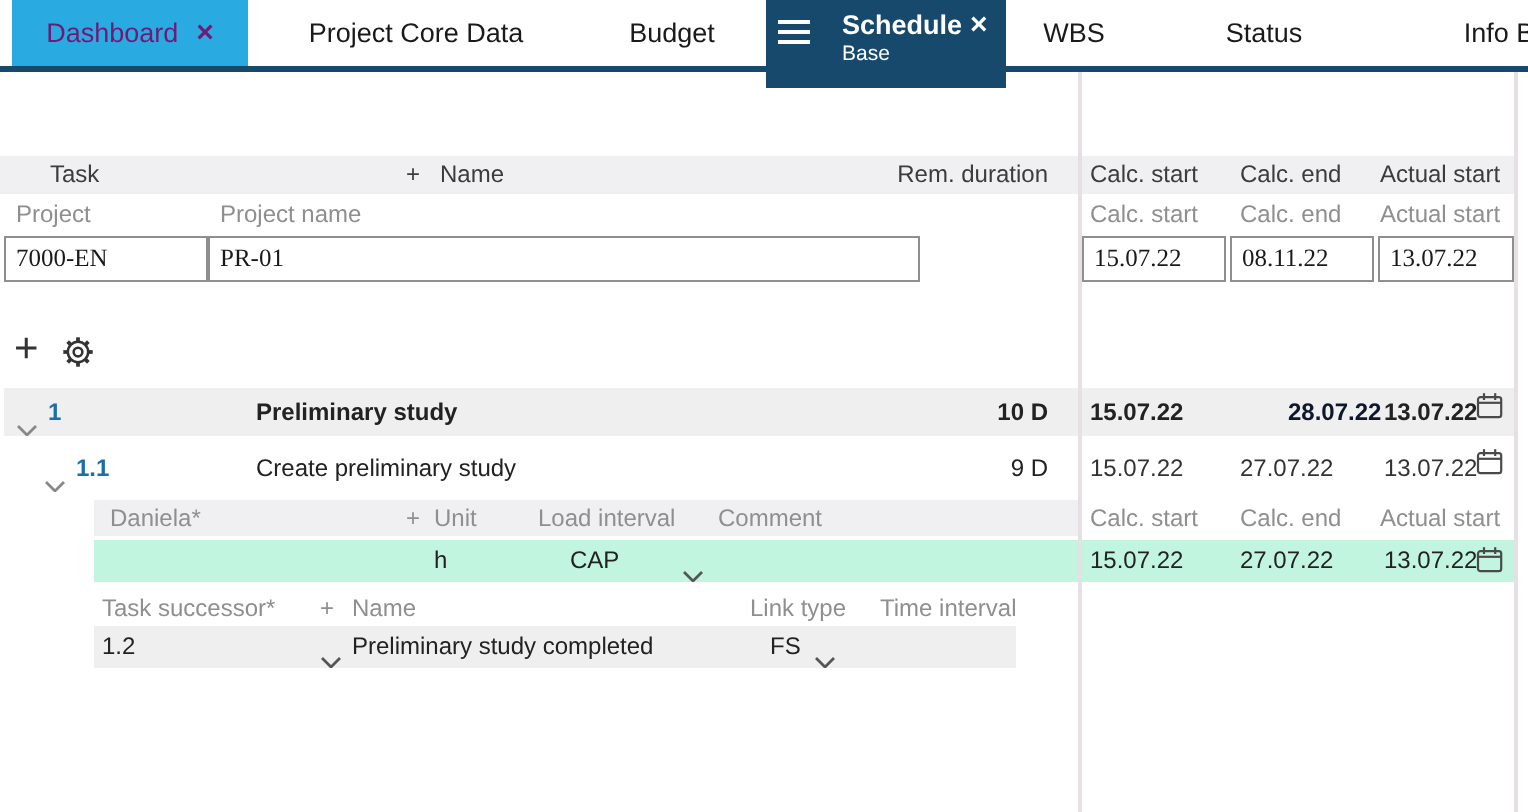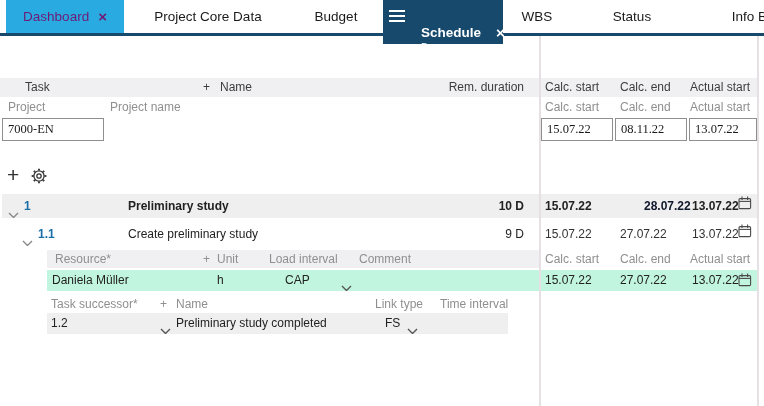--- a/index.html
+++ b/index.html
@@ -15,21 +15,21 @@
   #tab-budget{left:292px;width:88px;}
   #tab-schedule{left:383px;width:120px;height:44px;background:#17496d;color:#fff;z-index:6;
                 display:flex;align-items:flex-start;justify-content:flex-start;padding:0;}
   #tab-wbs{left:503px;width:68px;}
   #tab-status{left:571px;width:122px;}
   #tab-infoboard{left:693px;width:140px;}
   .navy-line{position:absolute;top:33px;left:0;width:764px;height:3px;background:#17496d;z-index:5;}
   .burger{display:inline-block;margin:10px 0 0 6px;}
   .burger div{width:16px;height:2.4px;background:#fff;margin:0 0 2.6px 0;}
   .sched-col{display:flex;flex-direction:column;margin-left:7px;margin-top:5px;}
-  .sched-row1{display:flex;align-items:flex-end;gap:15px;font-weight:bold;font-size:13.5px;margin-top:20px;}
+  .sched-row1{display:flex;align-items:flex-end;gap:4px;font-weight:bold;font-size:13.5px;}
   .sched-sub{font-size:10.5px;margin-top:1px;}
 
   
   .vdiv{position:absolute;top:36px;width:2px;height:370px;background:#e4e0e4;z-index:4;}
 
   
   .hdr{background:#f0f0f2;}
   .grayrow{background:#efeff0;}
   .greenrow{background:#c2f5df;}
   .row{position:absolute;overflow:hidden;}
@@ -107,20 +107,21 @@
     <span style="left:8px">Project</span>
     <span style="left:110px">Project name</span>
   </div>
   <div class="row gtxt" style="top:97px;left:541px;width:216px;height:20px;line-height:20px;">
     <span style="left:4px">Calc. start</span>
     <span style="left:79px">Calc. end</span>
     <span style="left:149px">Actual start</span>
   </div>
 
   <input class="cell" style="top: 118px; left: 2px; width: 102px;" value="7000-EN">
+  <input class="cell" style="top: 118px; left: 104px; width: 356px;" value="PR-01">
   <input class="cell" style="top: 118px; left: 541px; width: 72px;" value="15.07.22">
   <input class="cell" style="top: 118px; left: 615px; width: 72px;" value="08.11.22">
   <input class="cell" style="top: 118px; left: 689px; width: 68px;" value="13.07.22">
 
   <button class="iconbtn" style="top:163px;left:7px;font-size:21px;font-weight:400;">+</button>
   <button class="iconbtn" style="top:167px;left:30px;">
     <svg width="18" height="18" viewBox="0 0 24 24" fill="none" stroke="#333" stroke-width="1.7">
       <circle cx="12" cy="12" r="6.8"></circle>
         <circle cx="12" cy="12" r="2.9"></circle>
       <g stroke-width="2.5">
@@ -178,34 +179,33 @@
       <svg width="14" height="14" viewBox="0 0 14 14" fill="none" stroke="#4a4a4a" stroke-width="1.1">
         <rect x="1" y="2.6" width="11.6" height="10" rx="1.2"></rect>
         <line x1="4" y1="0.6" x2="4" y2="4"></line>
           <line x1="9.6" y1="0.6" x2="9.6" y2="4"></line>
         <line x1="1" y1="5.4" x2="12.6" y2="5.4"></line>
       </svg>
     </span>
   </div>
 
   <div class="row hdr gtxt" style="top:250px;left:47px;width:492px;height:18px;line-height:18px;">
-    <span style="left:8px">Resource*</span>
+    <span style="left:8px">Daniela*</span>
     <span style="left:156px">+</span>
     <span style="left:170px">Unit</span>
     <span style="left:222px">Load interval</span>
     <span style="left:312px">Comment</span>
   </div>
   <div class="row gtxt" style="top:250px;left:541px;width:216px;height:18px;line-height:18px;">
     <span style="left:4px">Calc. start</span>
     <span style="left:79px">Calc. end</span>
     <span style="left:149px">Actual start</span>
   </div>
 
   <div class="row greenrow" style="top:270px;left:47px;width:492px;height:21px;line-height:21px;color:#222;">
-    <span style="left:5px">Daniela Müller</span>
     <span style="left:170px">h</span>
     <span style="left:238px">CAP</span>
     <span class="chev" style="left:294px;top:8px;">
       <svg width="11" height="7" viewBox="0 0 11 7">
           <path d="M1 1 L5.5 5.5 L10 1" fill="none" stroke="#555" stroke-width="1.4"></path>
         </svg>
     </span>
     <span style="left:320px"></span>
   </div>
   <div class="row greenrow" style="top:270px;left:541px;width:216px;height:21px;line-height:21px;color:#222;">

